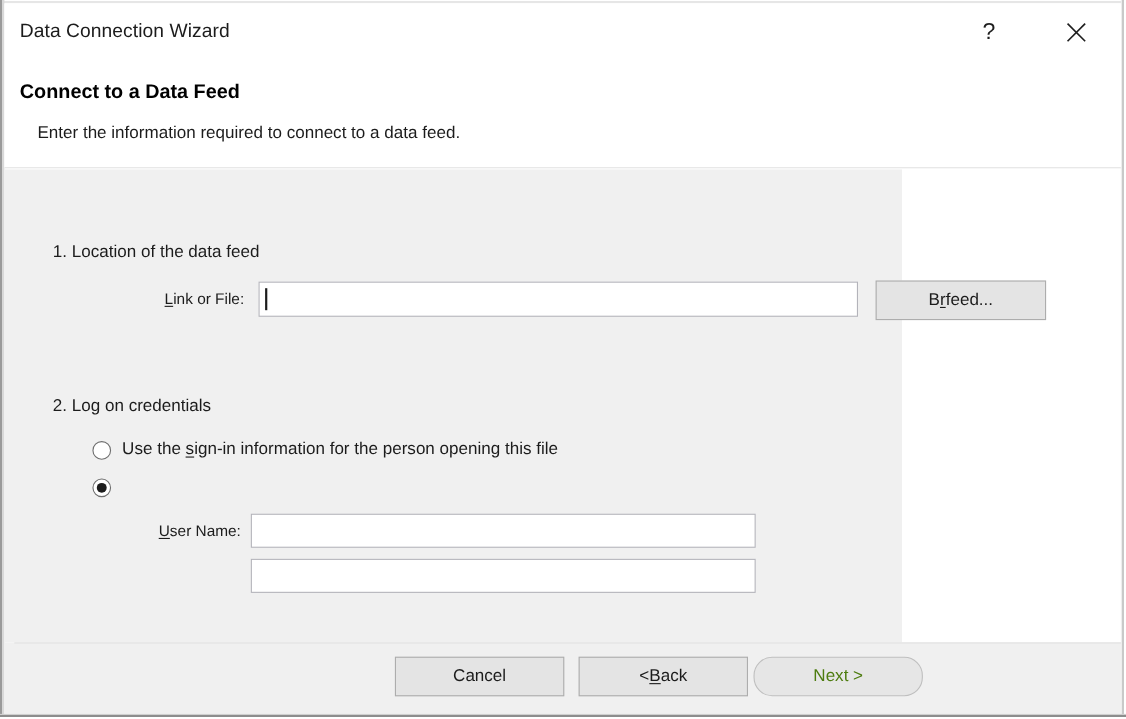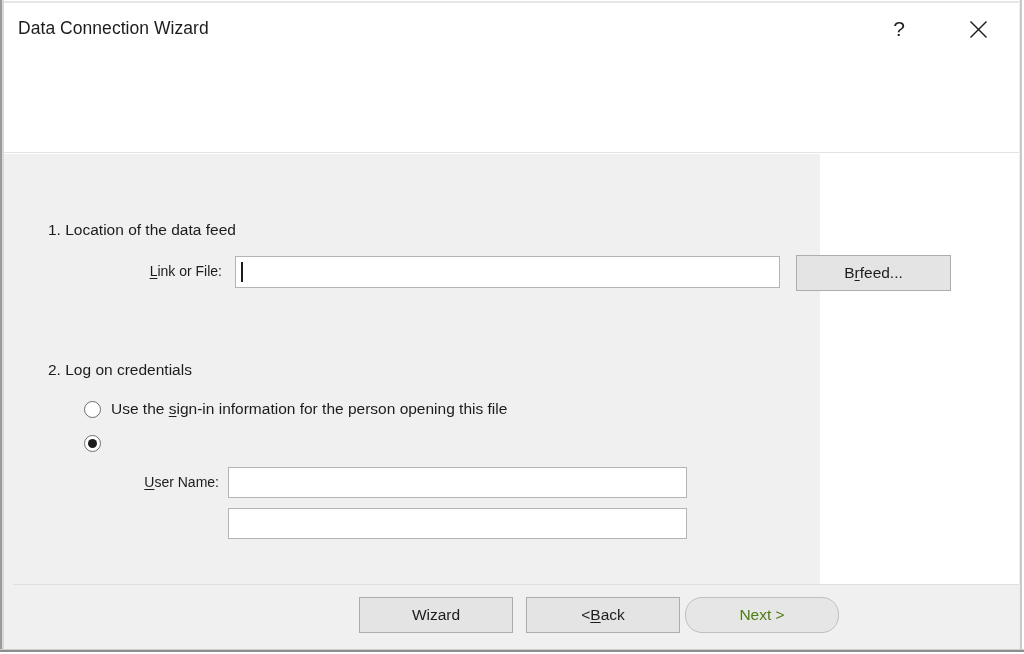--- a/index.html
+++ b/index.html
@@ -279,20 +279,22 @@
       <span>
         <svg width="19" height="19" viewBox="0 0 19 19">
           <line x1="1.5" y1="1.5" x2="17.5" y2="17.5" stroke="#1e1e1e" stroke-width="1.5"></line>
           <line x1="17.5" y1="1.5" x2="1.5" y2="17.5" stroke="#1e1e1e" stroke-width="1.5"></line>
         </svg>
       </span>
     </button>
   </div>
 
   <div id="header">
+    <div id="header-title">Connect to a Data Feed</div>
+    <div id="header-subtitle">Enter the information required to connect to a data feed.</div>
   </div>
 
   <div id="body">
 
     <div class="step-label" id="step1-label">1. Location of the data feed</div>
 
     <div class="field-label" id="link-label"><span class="accel">L</span><span>ink or File:</span></div>
 
     <input class="textbox" id="link-input" type="text" value="" style="">
     <div class="caret"></div>
@@ -319,21 +321,21 @@
     <input class="textbox" id="user-input" type="text" value="" style="">
 
 
     <input class="textbox" id="pass-input" type="password" value="" style="">
   </div>
 
   <div id="footer">
     <div id="footer-divider"></div>
 
     <button class="btn footer-btn" id="cancel-btn">
-        <span>Wizard</span>
+        <span>Cancel</span>
       </button>
 
     <button class="btn footer-btn" id="back-btn">
         <span>&lt; </span>
         <span class="accel">B</span>
         <span>ack</span>
       </button>
 
     <button class="btn footer-btn disabled" id="next-btn" disabled="">
         <span>Next &gt;</span>

